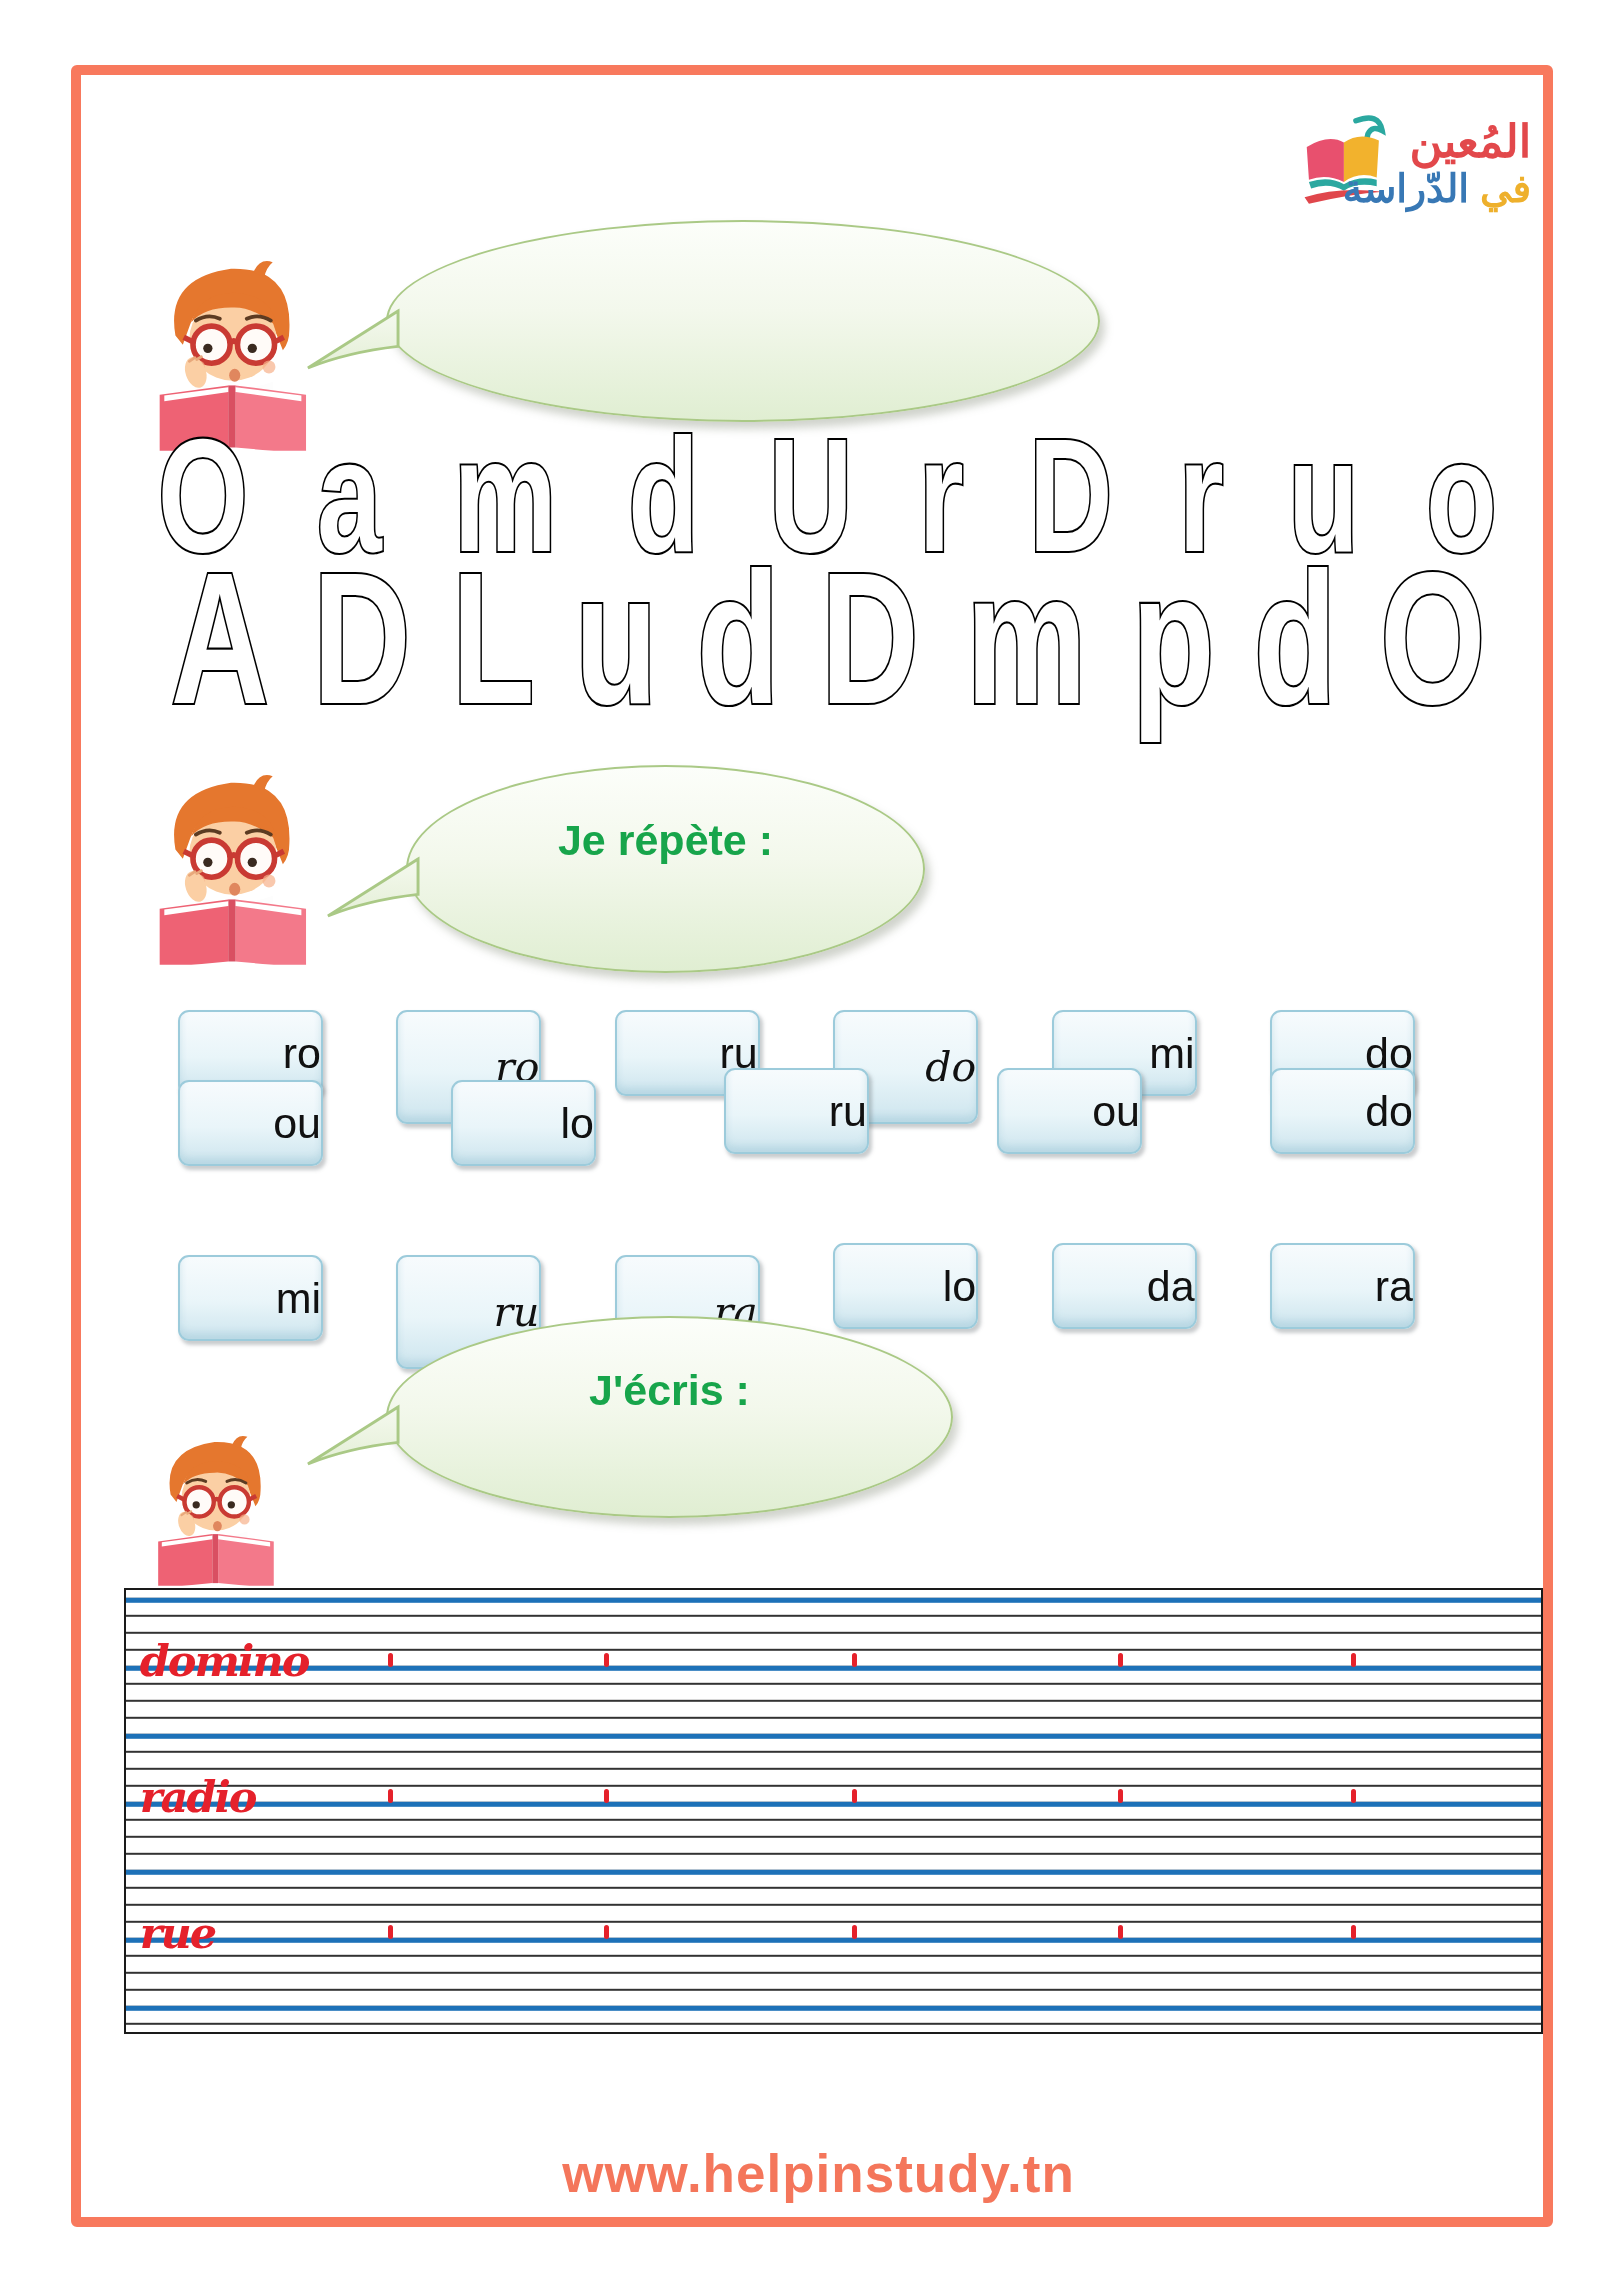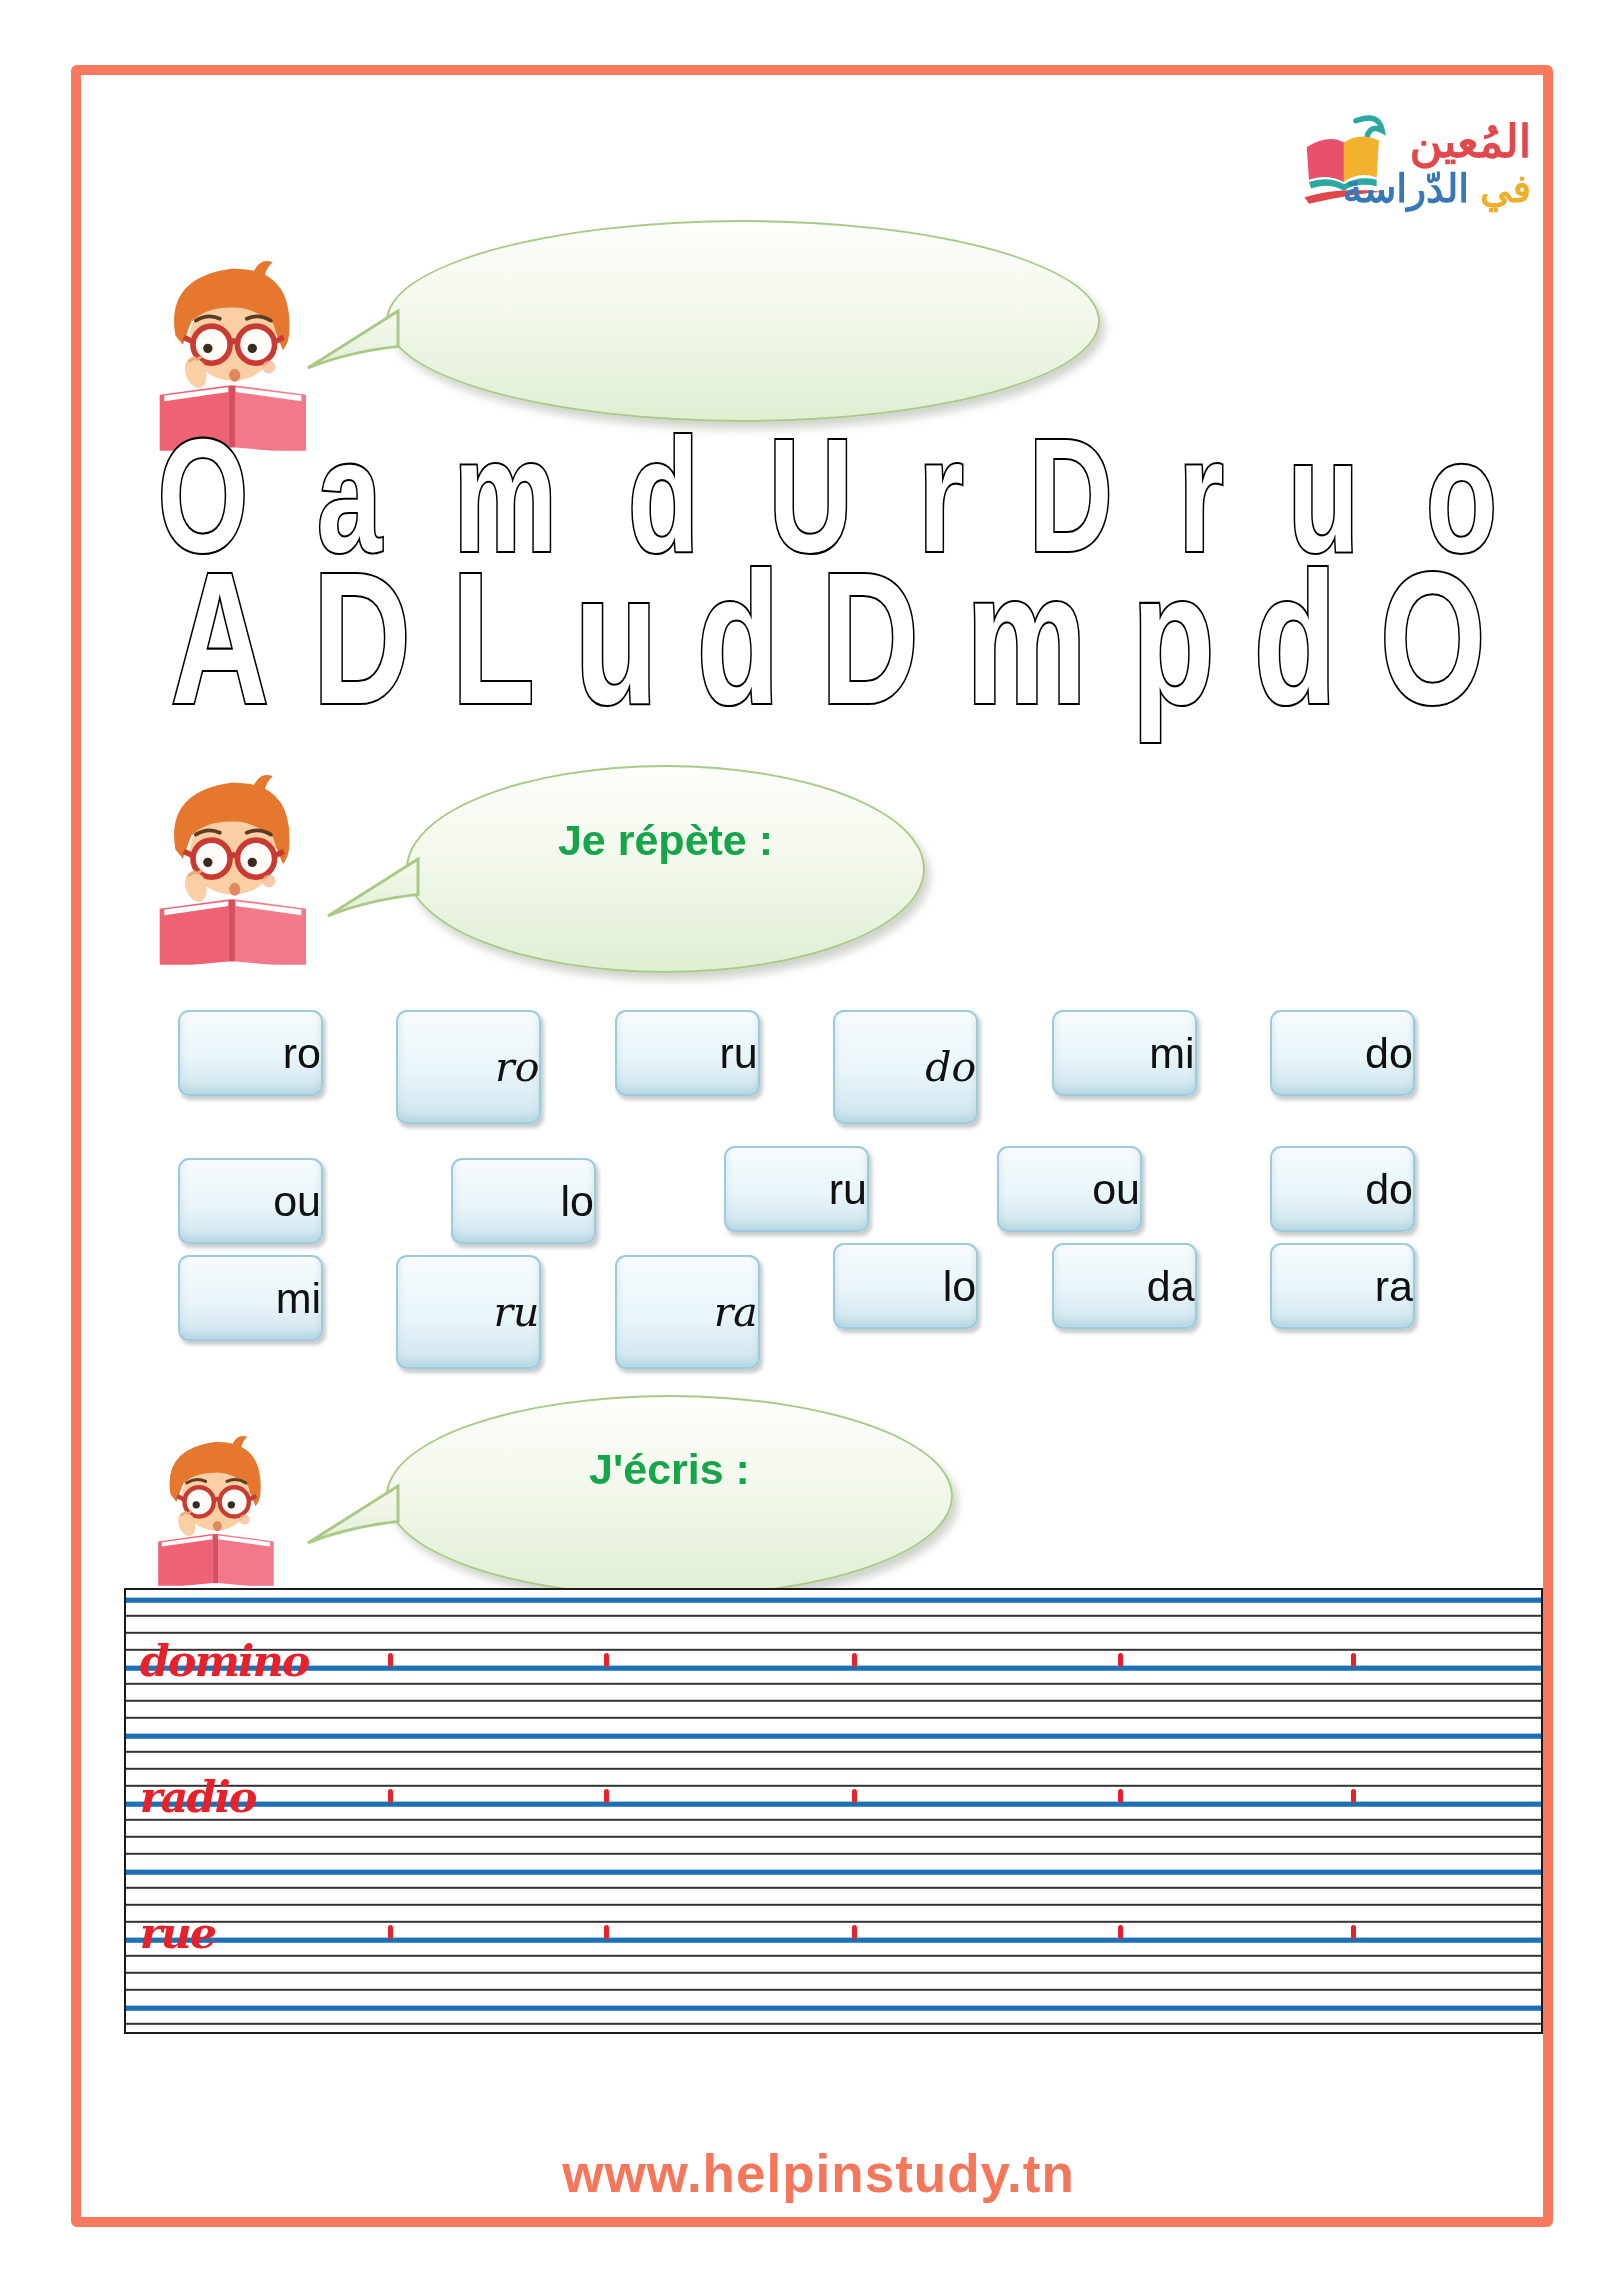--- a/index.html
+++ b/index.html
@@ -29,21 +29,21 @@
   .boy3{left:137px; top:1431px; width:139px; height:155px;}
 
   
   .bubble{
     position:absolute; border:2.9px solid #aac986; border-radius:50%; box-sizing:border-box;
     background:linear-gradient(180deg,#fcfefa 0%,#f3f8ec 45%,#e0eed2 100%);
     box-shadow:4.9px 6.9px 8.8px rgba(120,130,110,.35);
   }
   .bubble1{left:378px; top:220px; width:714px; height:202px;}
   .bubble2{left:398px; top:765px; width:519px; height:208px;}
-  .bubble3{left:378px; top:1395px; width:567px; height:202px;text-decoration:underline;}
+  .bubble3{left:378px; top:1316px; width:567px; height:202px;text-decoration:underline;}
   .bubble .tail{position:absolute; left:-84px; top:42%; width:96px; height:69px;}
   .bubble .label{
     position:absolute; left:0; right:0; top:24%; text-align:center;
     font-weight:bold; font-size:43px; color:#17a54b;
   }
 
   
   .letters{
     position:absolute; display:flex; justify-content:space-between;
     font-weight:bold; color:#ffffff;
@@ -51,21 +51,21 @@
   }
   .letters span{display:inline-block; transform:scale(.78,1.08);}
   .letters-row1{left:137px; top:421px; width:1362px; font-size:149px;}
   .letters-row2{left:149px; top:551px; width:1343px; font-size:174px;}
 
   
   .cards-row{
     position:absolute; left:170px; width:1237px;
     display:flex; justify-content:space-between; align-items:flex-start;
   }
-  .cards-row1{top:1010px;} .cards-row2{top:1158px;} .cards-row3{top:1255px;}
+  .cards-row1{top:1010px;} .cards-row2{top:1080px;} .cards-row3{top:1255px;}
   .card{
     width:145px; height:86px; box-sizing:border-box;
     border:2px solid #9ccbdb; border-radius:11px;
     background:linear-gradient(180deg,#f7fbfd 0%,#e9f5f9 55%,#cde5ee 100%);
     box-shadow:2.9px 3.9px 3.9px rgba(100,110,115,.35), inset 0 -5.9px 7.8px rgba(160,200,215,.45);
     display:flex; align-items:center; justify-content:flex-end;
   }
   .card.tall{height:114px;}
   .card.up{margin-top:-11.8px;}
   .card .label{font-size:43px; color:#111; font-weight:400;}

